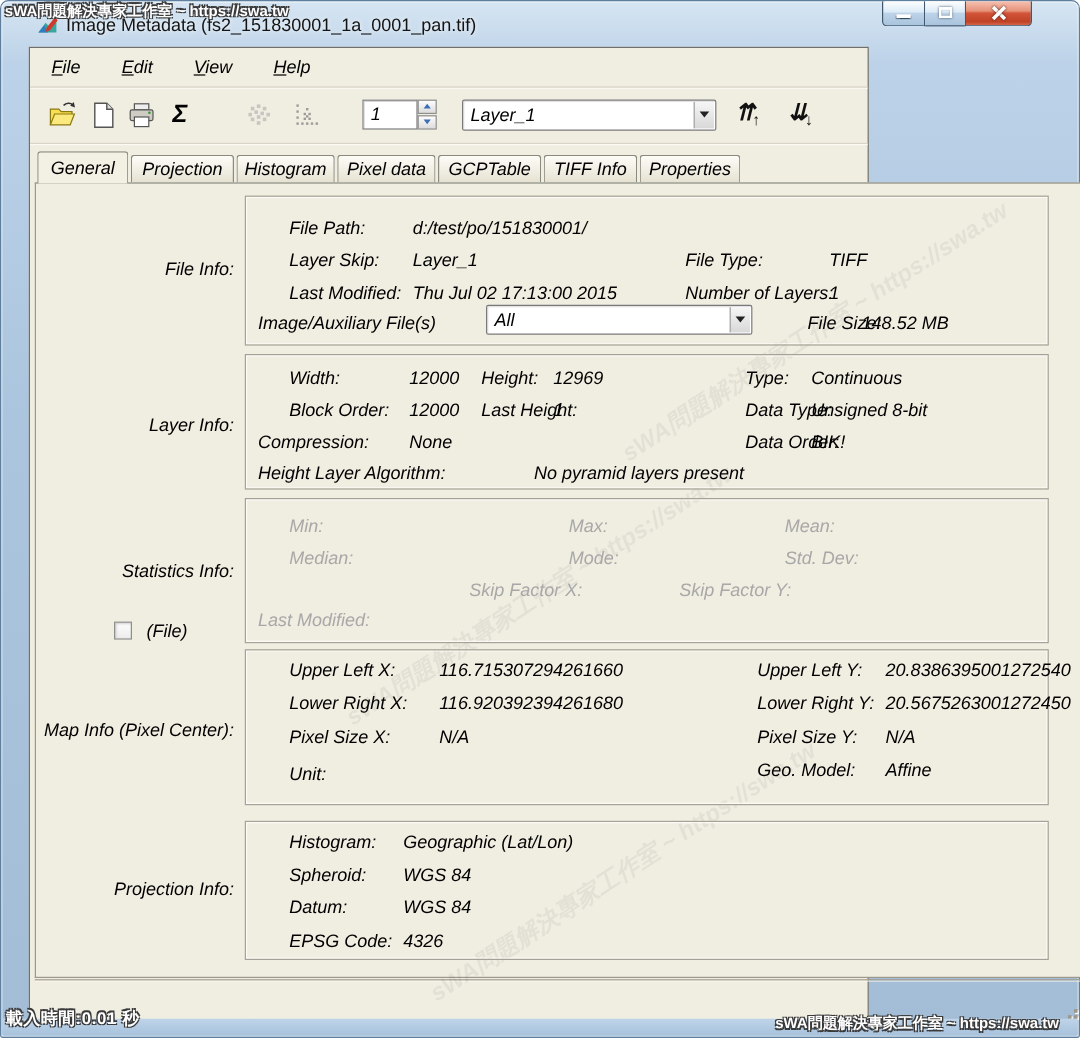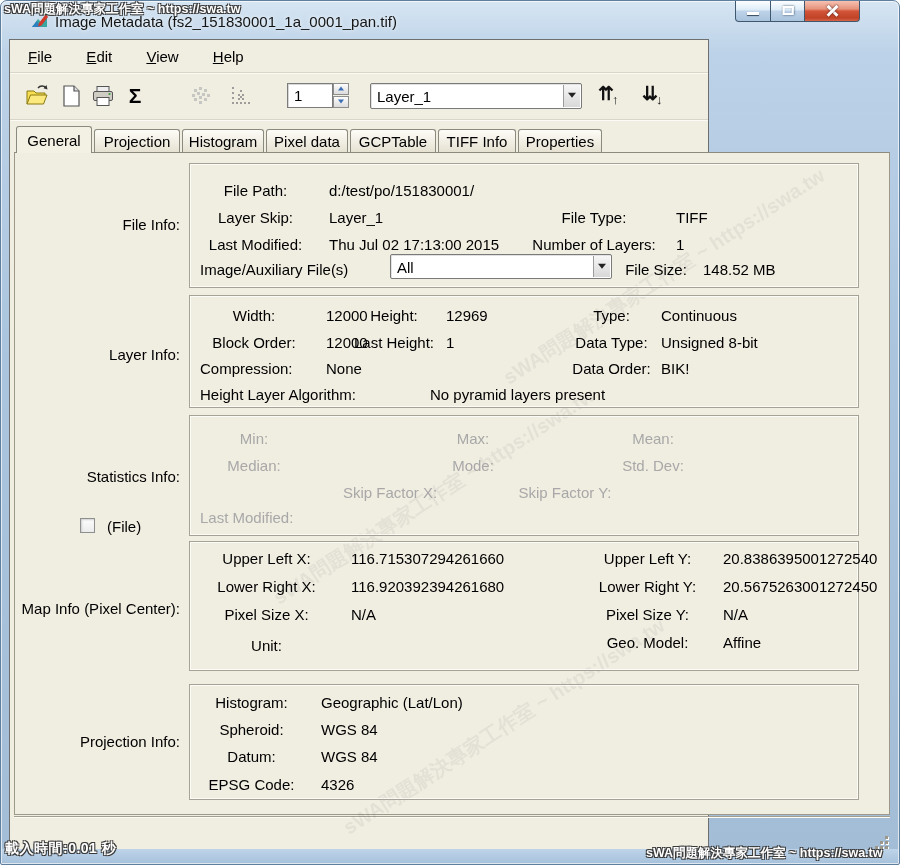--- a/index.html
+++ b/index.html
@@ -19,21 +19,21 @@
   .winbtn.max{width:33px;border-left:none;border-right:none;}
   .winbtn.close{width:56px;border-radius:0 0 4px 0;
     background:linear-gradient(180deg,#f6c1b2,#e6937b 40%,#d35539 50%,#c04327 85%,#d7654a);}
   .glyph-min{position:absolute;left:50%;top:11px;transform:translateX(-50%);width:12px;height:3px;background:#fff;box-shadow:0 1px 1px rgba(20,40,60,.8);}
   .glyph-max{position:absolute;left:50%;top:5px;transform:translateX(-50%);width:11px;height:9px;border:2px solid #fff;box-shadow:0 0 2px rgba(20,40,60,.8),inset 0 0 1px rgba(20,40,60,.6);}
   .glyph-close{position:absolute;left:50%;top:50%;width:13px;height:13px;transform:translate(-50%,-55%);}
   .glyph-close:before,.glyph-close:after{content:"";position:absolute;left:50%;top:50%;width:14px;height:3px;background:#fff;box-shadow:0 0 2px rgba(60,10,0,.9);}
   .glyph-close:before{transform:translate(-50%,-50%) rotate(45deg);}
   .glyph-close:after{transform:translate(-50%,-50%) rotate(-45deg);}
   
-  .client{position:absolute;left:8px;top:38px;width:700px;height:812px;background:#f0ede1;border:1px solid #6f6f6f;}
+  .client{position:absolute;left:23px;top:38px;width:700px;height:812px;background:#f0ede1;border:1px solid #6f6f6f;font-style:italic;}
   
   .menubar{position:absolute;left:0;top:0;right:0;height:33px;border-bottom:1px solid #d9d5c7;box-shadow:0 1px 0 #fbfaf4;}
   .menu-item{display:inline-block;margin:7px 8px 0 14px;padding:1px 4px;cursor:default;}
   .menu-item::first-letter{text-decoration:underline;}
   
   .toolbar{position:absolute;left:0;top:34px;right:0;height:46px;border-bottom:1px solid #d9d5c7;box-shadow:0 1px 0 #fbfaf4;}
   .tbtn{position:absolute;top:9px;width:26px;height:26px;display:flex;align-items:center;justify-content:center;}
   .sigma{font-size:21px;font-weight:bold;line-height:22px;}
   .spinwrap{position:absolute;left:277px;top:9px;width:62px;height:25px;}
   .spinbox{position:absolute;left:0;top:0;width:46px;height:25px;background:#fff;border:1px solid #7c7c7c;box-shadow:inset 1px 1px 0 #d7d7d7;padding:3px 0 0 6px;}
@@ -52,21 +52,21 @@
   .arrowbtn .big{font-size:19px;} .arrowbtn .small{font-size:13px;position:relative;top:4px;left:-2px;}
   
   .tabbar{position:absolute;left:0;top:86px;right:0;height:26px;}
   .tab{position:absolute;border:1px solid #8a8a7e;border-bottom:none;border-radius:3px 3px 0 0;text-align:center;
     background:linear-gradient(#fdfcf7,#e6e2d2);padding-top:3px;height:23px;top:3px;font-size:15px;}
   .tab.active{top:0;height:27px;background:#f3f0e4;z-index:3;padding-top:5px;font-size:15px;}
   
   .content{position:absolute;left:4px;top:112px;width:876px;height:663px;border:1px solid #9c988a;border-top:1px solid #8a8a7e;background:#f0ede1;z-index:1;}
   .gb{position:absolute;border:1px solid #a6a296;box-shadow:inset 1px 1px 0 rgba(255,255,255,.75),inset -1px -1px 0 rgba(255,255,255,.75);}
   .gb span,.seclabel,.cbxlabel{position:absolute;white-space:nowrap;line-height:17px;}
-  .ar{text-align:center;}
+  .ar{text-align:left;margin-left:36px;}
   .seclabel{left:0;width:165px;text-align:right;}
   .dis{color:#a8a8a8;}
   .cbx{position:absolute;width:15px;height:15px;background:linear-gradient(#fdfdfd,#ececec);border:1px solid #8f8f8f;box-shadow:inset 1px 1px 2px #cfcfcf;}
   .wm-diag{position:absolute;opacity:.07;font-size:20px;font-weight:bold;color:#444;transform:rotate(-33deg);white-space:nowrap;pointer-events:none;}
   
   .statusbar{position:absolute;left:4px;top:776px;width:876px;height:35px;border-top:1px solid #a29e90;box-shadow:inset 0 1px 0 #fcfbf5;}
   .grip{position:absolute;right:2px;bottom:2px;width:15px;height:15px;}
   .grip i{position:absolute;width:3px;height:3px;background:#9b978a;box-shadow:1px 1px 0 #fff;}
   
   .wm{position:absolute;z-index:50;font-weight:bold;color:#fff;white-space:nowrap;

